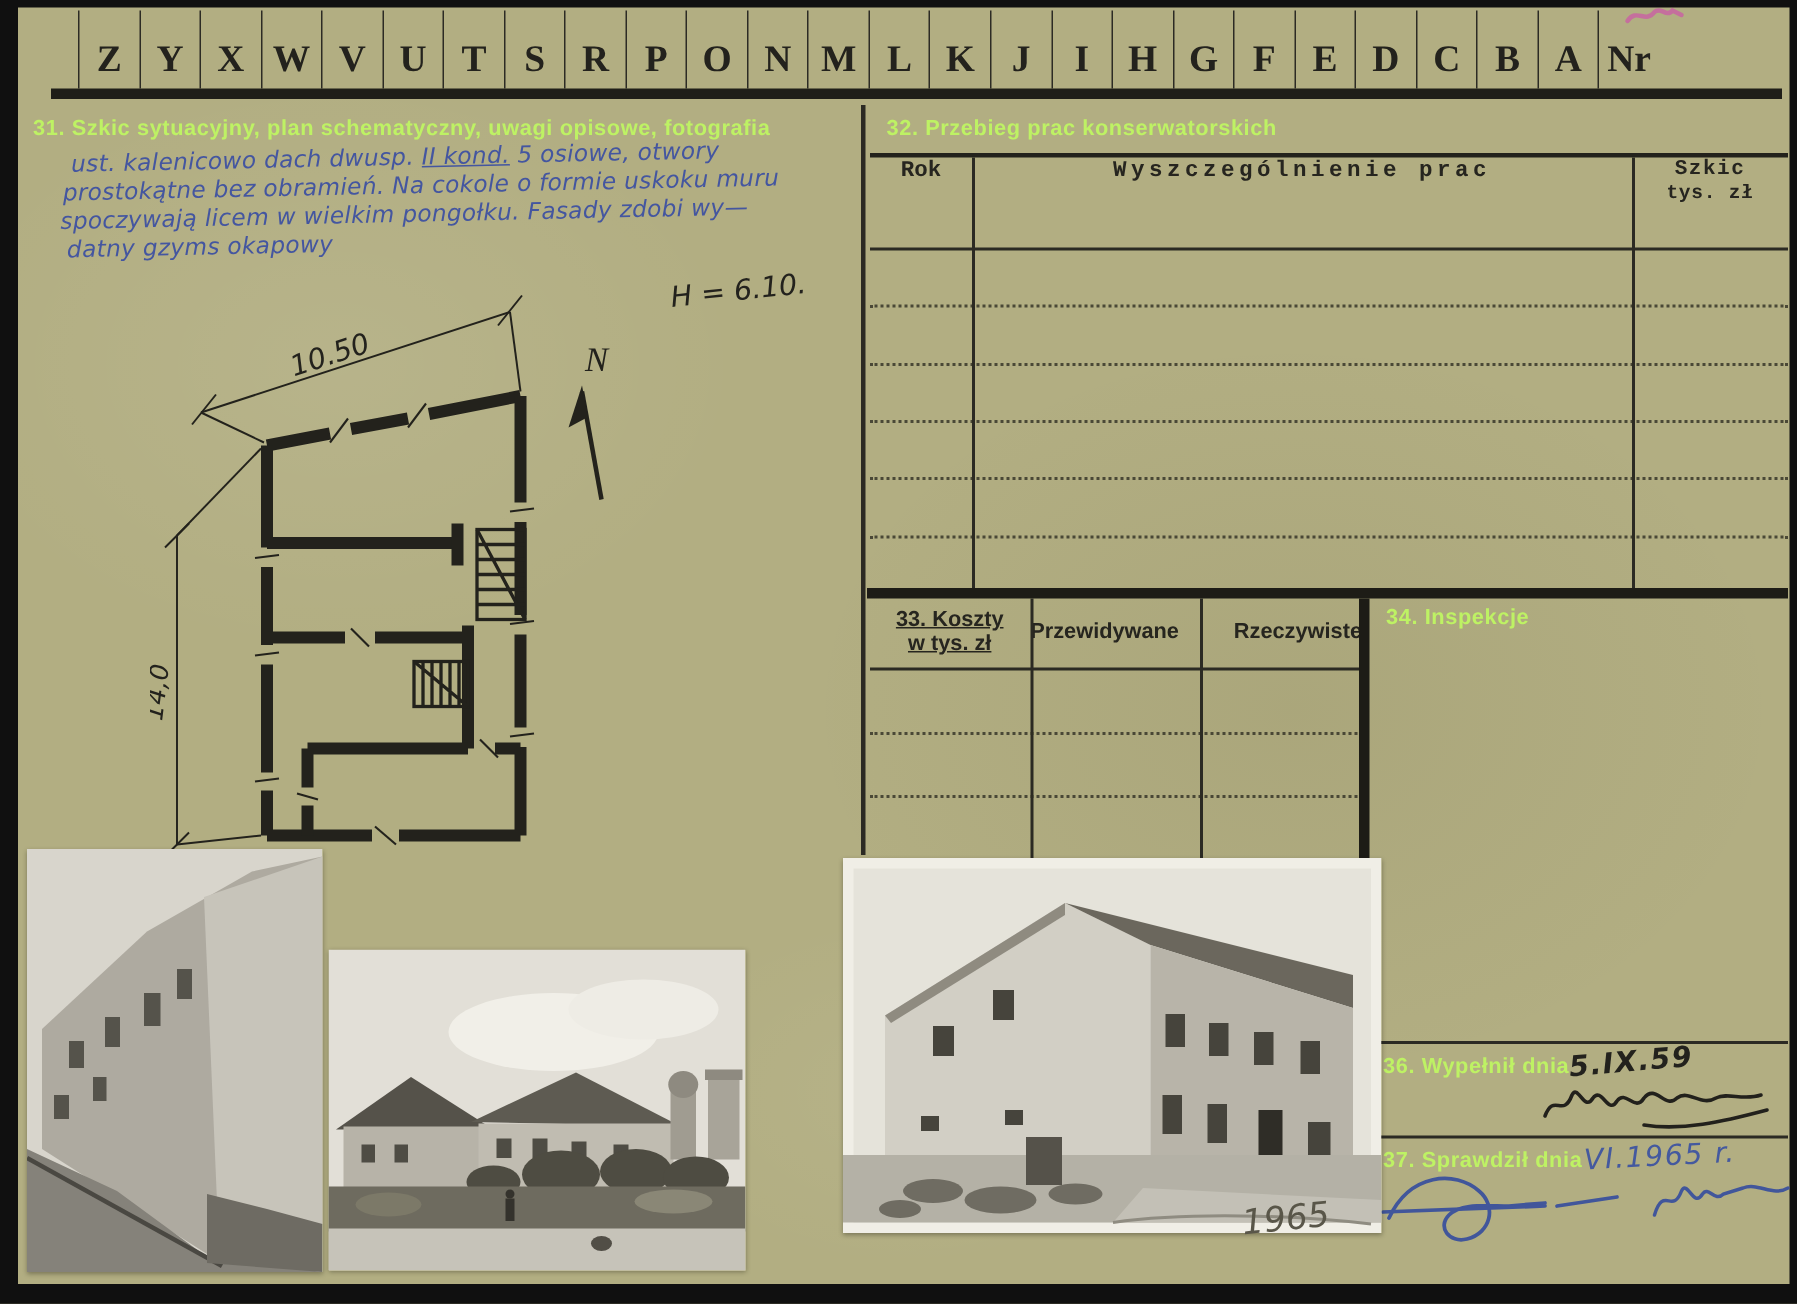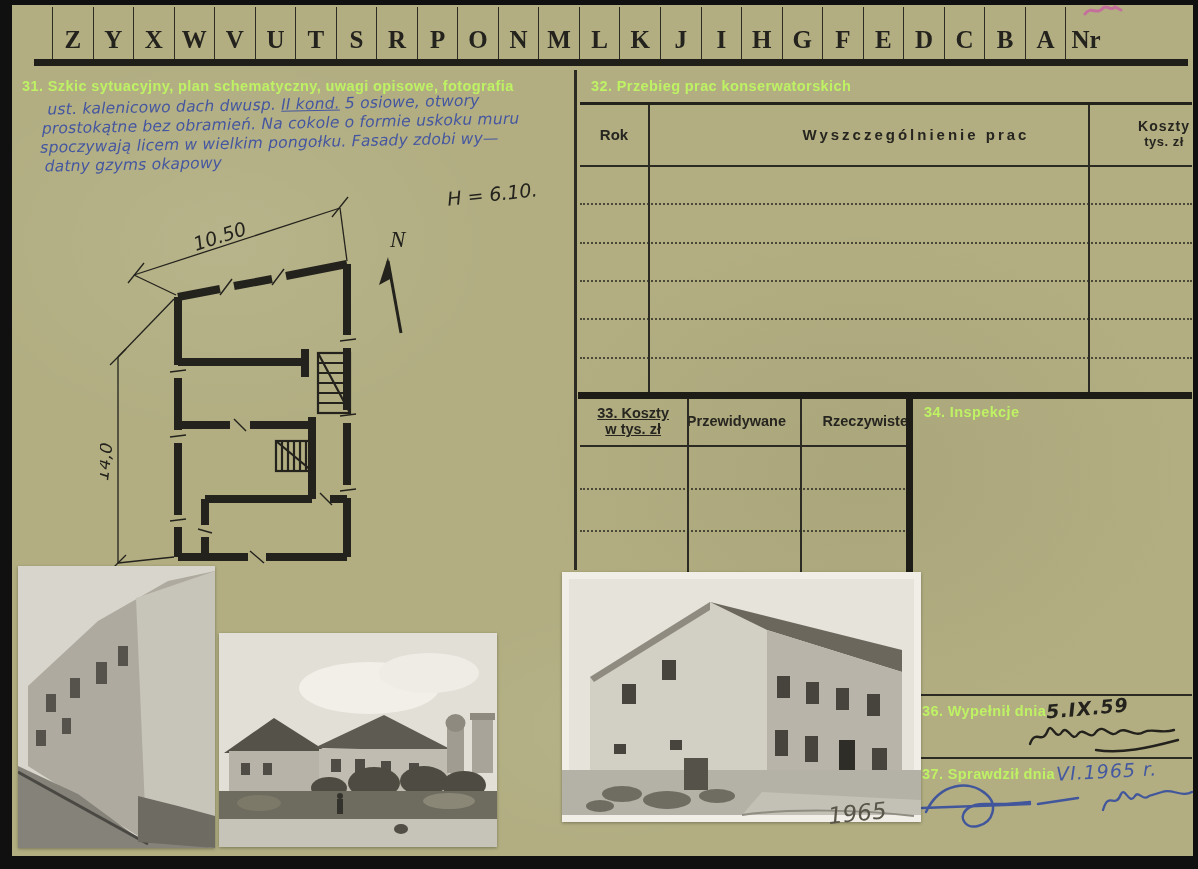--- a/index.html
+++ b/index.html
@@ -20,23 +20,23 @@
         font-family:"DejaVu Sans",sans-serif;font-style:italic;font-size:15.5px;line-height:19px;
         color:#4456a0;letter-spacing:.2px;}
   .note .l1{margin-left:6px;} .note .l3{margin-left:-2px;} .note .l4{margin-left:2px;}
   .note u{text-decoration:underline;}
   .hand-black{font-family:"DejaVu Sans",sans-serif;font-style:italic;color:#23221d;}
   .hand-blue{font-family:"DejaVu Sans",sans-serif;font-style:italic;color:#44599f;}
   .hand-pencil{font-family:"DejaVu Sans",sans-serif;font-style:italic;color:#595649;}
   .vdivider{position:absolute;left:574px;top:70px;width:2.5px;height:500px;background:#2b2a23;}
   
   .t32{position:absolute;left:580px;top:102px;width:612px;height:290px;border-top:3px solid #23221c;}
-  .t32 .hdr{position:absolute;left:0;top:0;width:100%;height:58px;display:flex;align-items:center;}
+  .t32 .hdr{position:absolute;left:0;top:0;width:100%;height:58px;display:flex;font-family:Liberation Mono, monospace;}
   .t32 .c-rok{width:68px;text-align:center;font-weight:700;font-size:15px;}
-  .t32 .c-prace{width:440px;text-align:center;font-weight:700;font-size:15px;letter-spacing:3px;margin-left:48px;}
+  .t32 .c-prace{width:440px;text-align:center;font-weight:700;font-size:15px;letter-spacing:3px;}
   .t32 .c-koszt{flex:1;text-align:center;font-weight:700;font-size:14px;line-height:16px;letter-spacing:1px;}
   .t32 .hline{position:absolute;left:0;top:60px;width:100%;height:2px;background:#2b2a23;}
   .t32 .vl1{position:absolute;left:68px;top:0;width:1.6px;height:290px;background:#2b2a23;}
   .t32 .vl2{position:absolute;left:508px;top:0;width:2px;height:290px;background:#2b2a23;}
   .t32 .rows{position:absolute;left:0;top:62px;width:100%;height:228px;display:flex;flex-direction:column;}
   .t32 .row{flex:1;border-bottom:2px dotted rgba(45,43,33,.78);}
   .t32 .row:last-child{border-bottom:none;}
   .bar-h{position:absolute;background:#1d1c16;}
   
   .t33{position:absolute;left:580px;top:399px;width:328px;height:176px;}
@@ -171,21 +171,21 @@
   </svg>
 
   <div class="vdivider"></div>
 
   <div class="ptitle" style="left:591px;top:78px">32. Przebieg prac konserwatorskich</div>
   <div class="t32">
     <div class="hdr">
       <div class="c-rok">Rok</div>
       <div class="c-prace">Wyszczególnienie prac</div>
       <div class="c-koszt">
-        <div>Koszty</div>
+        <div>Szkic</div>
         <div style="font-size:13px;letter-spacing:.5px">tys. zł</div>
       </div>
     </div>
     <div class="hline"></div>
       <div class="vl1"></div>
       <div class="vl2"></div>
     <div class="rows">
       <div class="row"></div>
       <div class="row"></div>
       <div class="row"></div>

